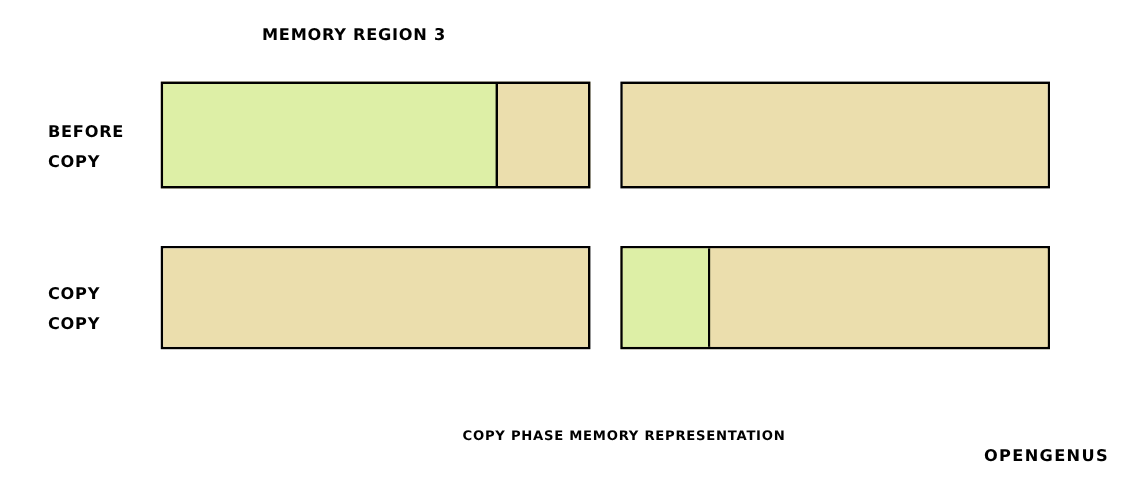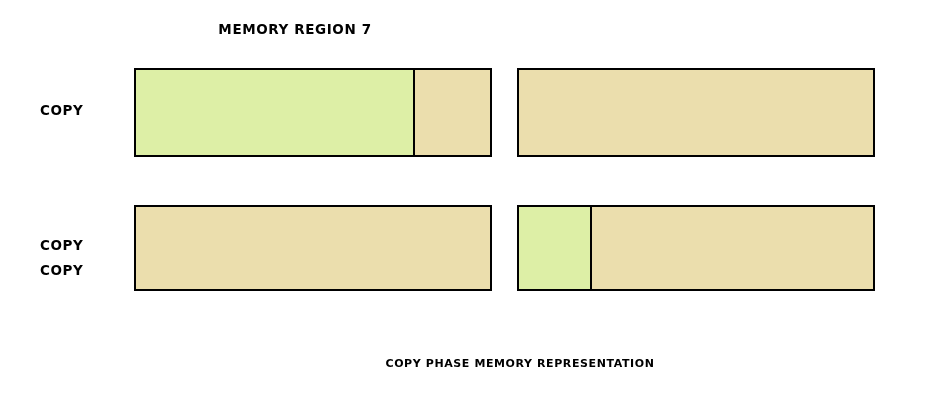--- a/index.html
+++ b/index.html
@@ -63,23 +63,24 @@
   }
   .seg-divider {
     border-right: 2px solid #000000;
   }
 </style>
 </head>
 <body>
 
 <div id="canvas">
 
-  <div class="label col-header" style="left:295px; top:21px;">MEMORY REGION 7</div>
+  <div class="label col-header" style="left:295px; top:21px;">MEMORY REGION 3</div>
 
   <div class="label row-label" style="left:40px; top:98px;">
+    <div>BEFORE</div>
     <div>COPY</div>
   </div>
 
   <div class="label row-label" style="left:40px; top:233px;">
     <div>COPY</div>
     <div>COPY</div>
   </div>
 
   <div class="bar" style="left:134px; top:68px; width:358px; height:89px;">
     <div class="seg seg-used seg-divider" style="width:78.77%;"></div>
@@ -94,14 +95,15 @@
     <div class="seg seg-free" style="width:100%;"></div>
   </div>
 
   <div class="bar" style="left:517px; top:205px; width:358px; height:86px;">
     <div class="seg seg-used seg-divider" style="width:20.67%;"></div>
     <div class="seg seg-free" style="width:79.33%;"></div>
   </div>
 
   <div class="label caption" style="left:520px; top:357px;">COPY PHASE MEMORY REPRESENTATION</div>
 
+  <div class="label watermark" style="left:820px; top:372px;">OPENGENUS</div>
 
 </div>
 
 </body></html>

